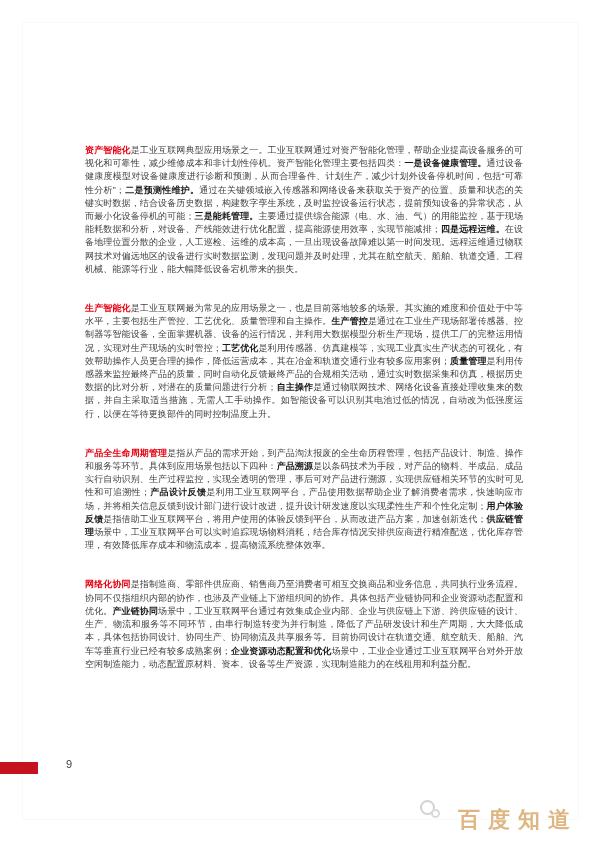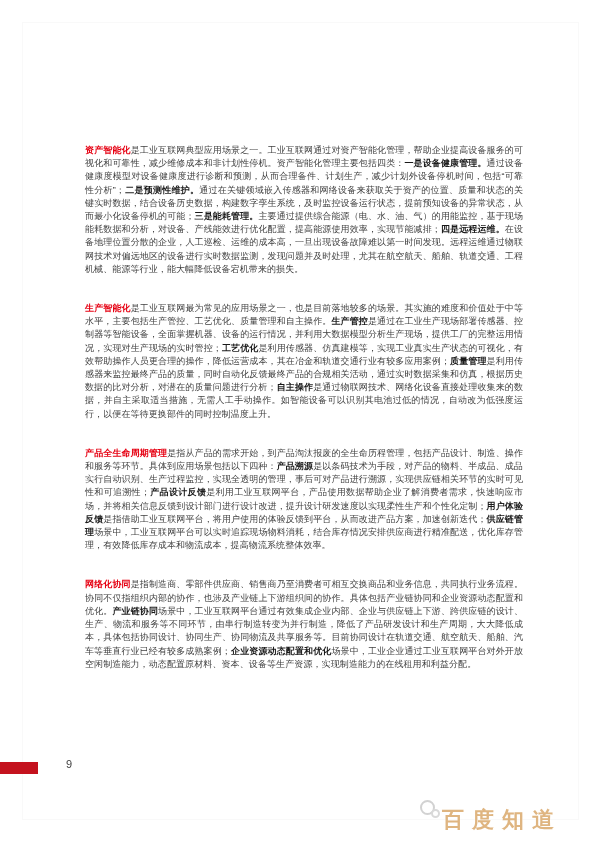--- a/index.html
+++ b/index.html
@@ -28,21 +28,21 @@
   }
   .wm-logo::after{
     content:"";position:absolute;left:9px;top:7px;width:5px;height:5px;
     border:2px solid #d9d9d9;border-radius:50%;background:#fff;
   }
   .wm-src{
     position:absolute;left:24px;top:2px;font-size:13px;letter-spacing:9px;
     color:#cbcbcb;white-space:nowrap;
   }
   .wm-overlay{
-    position:absolute;left:22px;top:9px;font-size:22px;font-weight:bold;letter-spacing:8px;
+    position:absolute;left:38px;top:9px;font-size:22px;font-weight:bold;letter-spacing:8px;
     color:rgba(214,160,94,0.78);text-shadow:0 0 2px #ffffff,0 0 1px #ffffff;white-space:nowrap;text-align:center;
   }
 </style>
 </head>
 <body>
 
 <div class="page">
   <div class="page-edge"></div>
 
   <main class="content">

